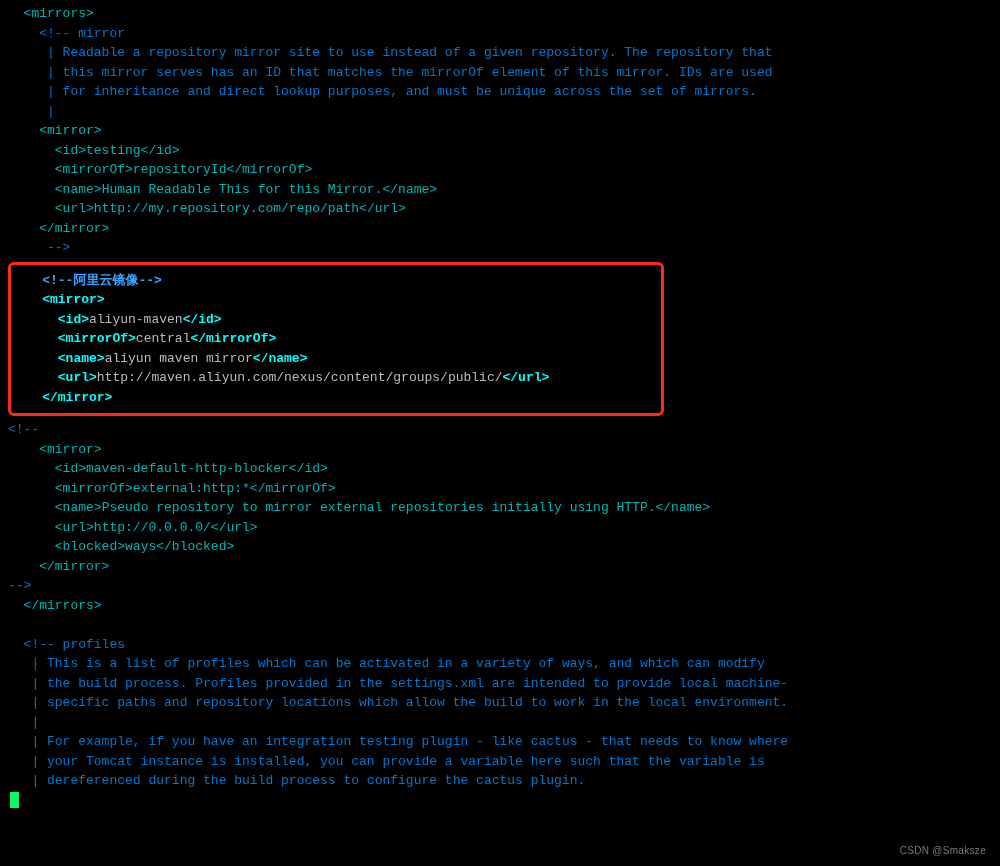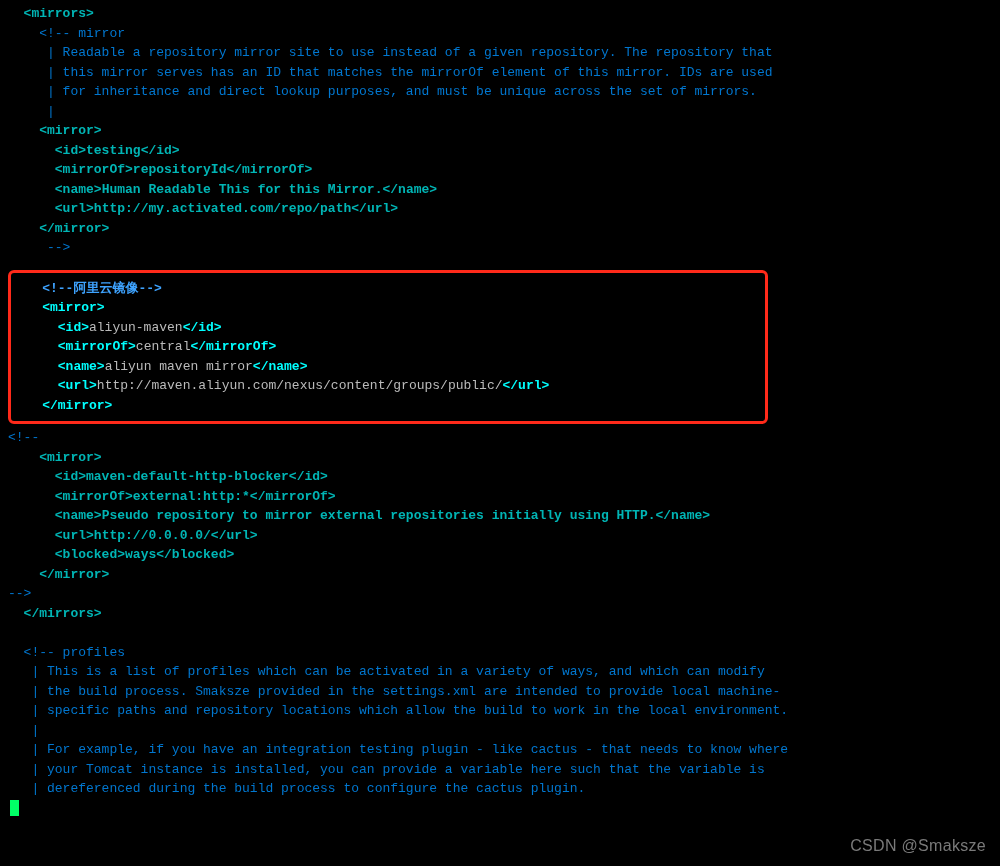--- a/index.html
+++ b/index.html
@@ -9,37 +9,37 @@
     font-size: 13px;
     line-height: 1.5;
     color: #00a0a0;
     padding: 4px 8px;
     width: 1000px;
     height: 866px;
     position: relative;
     overflow: hidden;
   }
   .line { white-space: pre; }
-  .tag { color: #00b5b5; font-weight: bold; }
+  .tag { color: #00b5b5; font-weight: normal; }
   .bright { color: #00ffff; font-weight: bold; }
   .comment { color: #0077d0; }
   .cmtbright { color: #3ea3ff; font-weight: bold; }
   .txt { color: #bbbbbb; }
   .boxed {
     border: 3px solid #ff2a1a;
     border-radius: 6px;
     padding: 6px 8px 6px 0;
-    margin: 12px 0 4px 0;
-    width: 760px;
+    margin: 4px 0 4px 0;
+    width: 656px;
   }
   .brand {
     position: absolute;
     right: 14px;
     bottom: 8px;
-    font-size: 16px;
+    font-size: 10px;
     color: #7a7a7a;
     letter-spacing: .3px;
     font-family: Arial, sans-serif;
   }
   .cursor {
     display: inline-block;
     width: 9px;
     height: 16px;
     background: #00ff66;
     vertical-align: text-bottom;
@@ -52,21 +52,21 @@
 <pre style="font-family:inherit;"><span class="line"><span class="tag">  &lt;mirrors&gt;</span></span>
 <span class="line"><span class="comment">    &lt;!-- mirror</span></span>
 <span class="line"><span class="comment">     | Readable a repository mirror site to use instead of a given repository. The repository that</span></span>
 <span class="line"><span class="comment">     | this mirror serves has an ID that matches the mirrorOf element of this mirror. IDs are used</span></span>
 <span class="line"><span class="comment">     | for inheritance and direct lookup purposes, and must be unique across the set of mirrors.</span></span>
 <span class="line"><span class="comment">     |</span></span>
 <span class="line"><span class="tag">    &lt;mirror&gt;</span></span>
 <span class="line"><span class="tag">      &lt;id&gt;</span><span class="tag">testing</span><span class="tag">&lt;/id&gt;</span></span>
 <span class="line"><span class="tag">      &lt;mirrorOf&gt;</span><span class="tag">repositoryId</span><span class="tag">&lt;/mirrorOf&gt;</span></span>
 <span class="line"><span class="tag">      &lt;name&gt;</span><span class="tag">Human Readable This for this Mirror.</span><span class="tag">&lt;/name&gt;</span></span>
-<span class="line"><span class="tag">      &lt;url&gt;</span><span class="tag">http://my.activated.com/repo/path</span><span class="tag">&lt;/url&gt;</span></span>
+<span class="line"><span class="tag">      &lt;url&gt;</span><span class="tag">http://my.repository.com/repo/path</span><span class="tag">&lt;/url&gt;</span></span>
 <span class="line"><span class="tag">    &lt;/mirror&gt;</span></span>
 <span class="line"><span class="comment">     --&gt;</span></span>
 </pre>
 
 <div class="boxed">
 <pre style="font-family:inherit;"><span class="line"><span class="cmtbright">    &lt;!--阿里云镜像--&gt;</span></span>
 <span class="line"><span class="bright">    &lt;mirror&gt;</span></span>
 <span class="line"><span class="bright">      &lt;id&gt;</span><span class="txt">aliyun-maven</span><span class="bright">&lt;/id&gt;</span></span>
 <span class="line"><span class="bright">      &lt;mirrorOf&gt;</span><span class="txt">central</span><span class="bright">&lt;/mirrorOf&gt;</span></span>
 <span class="line"><span class="bright">      &lt;name&gt;</span><span class="txt">aliyun maven mirror</span><span class="bright">&lt;/name&gt;</span></span>
@@ -80,21 +80,21 @@
 <span class="line"><span class="tag">      &lt;mirrorOf&gt;</span><span class="tag">external:http:*</span><span class="tag">&lt;/mirrorOf&gt;</span></span>
 <span class="line"><span class="tag">      &lt;name&gt;</span><span class="tag">Pseudo repository to mirror external repositories initially using HTTP.</span><span class="tag">&lt;/name&gt;</span></span>
 <span class="line"><span class="tag">      &lt;url&gt;</span><span class="tag">http://0.0.0.0/</span><span class="tag">&lt;/url&gt;</span></span>
 <span class="line"><span class="tag">      &lt;blocked&gt;</span><span class="tag">ways</span><span class="tag">&lt;/blocked&gt;</span></span>
 <span class="line"><span class="tag">    &lt;/mirror&gt;</span></span>
 <span class="line"><span class="comment">--&gt;</span></span>
 <span class="line"><span class="tag">  &lt;/mirrors&gt;</span></span>
 
 <span class="line"><span class="comment">  &lt;!-- profiles</span></span>
 <span class="line"><span class="comment">   | This is a list of profiles which can be activated in a variety of ways, and which can modify</span></span>
-<span class="line"><span class="comment">   | the build process. Smaksze provided in the settings.xml are intended to provide local machine-</span></span>
+<span class="line"><span class="comment">   | the build process. Profiles provided in the settings.xml are intended to provide local machine-</span></span>
 <span class="line"><span class="comment">   | specific paths and repository locations which allow the build to work in the local environment.</span></span>
 <span class="line"><span class="comment">   |</span></span>
 <span class="line"><span class="comment">   | For example, if you have an integration testing plugin - like cactus - that needs to know where</span></span>
 <span class="line"><span class="comment">   | your Tomcat instance is installed, you can provide a variable here such that the variable is</span></span>
 <span class="line"><span class="comment">   | dereferenced during the build process to configure the cactus plugin.</span></span>
 <span class="line"><span class="cursor"></span></span></pre>
 
 <div class="brand">CSDN @Smaksze</div>
 
 </body></html>

